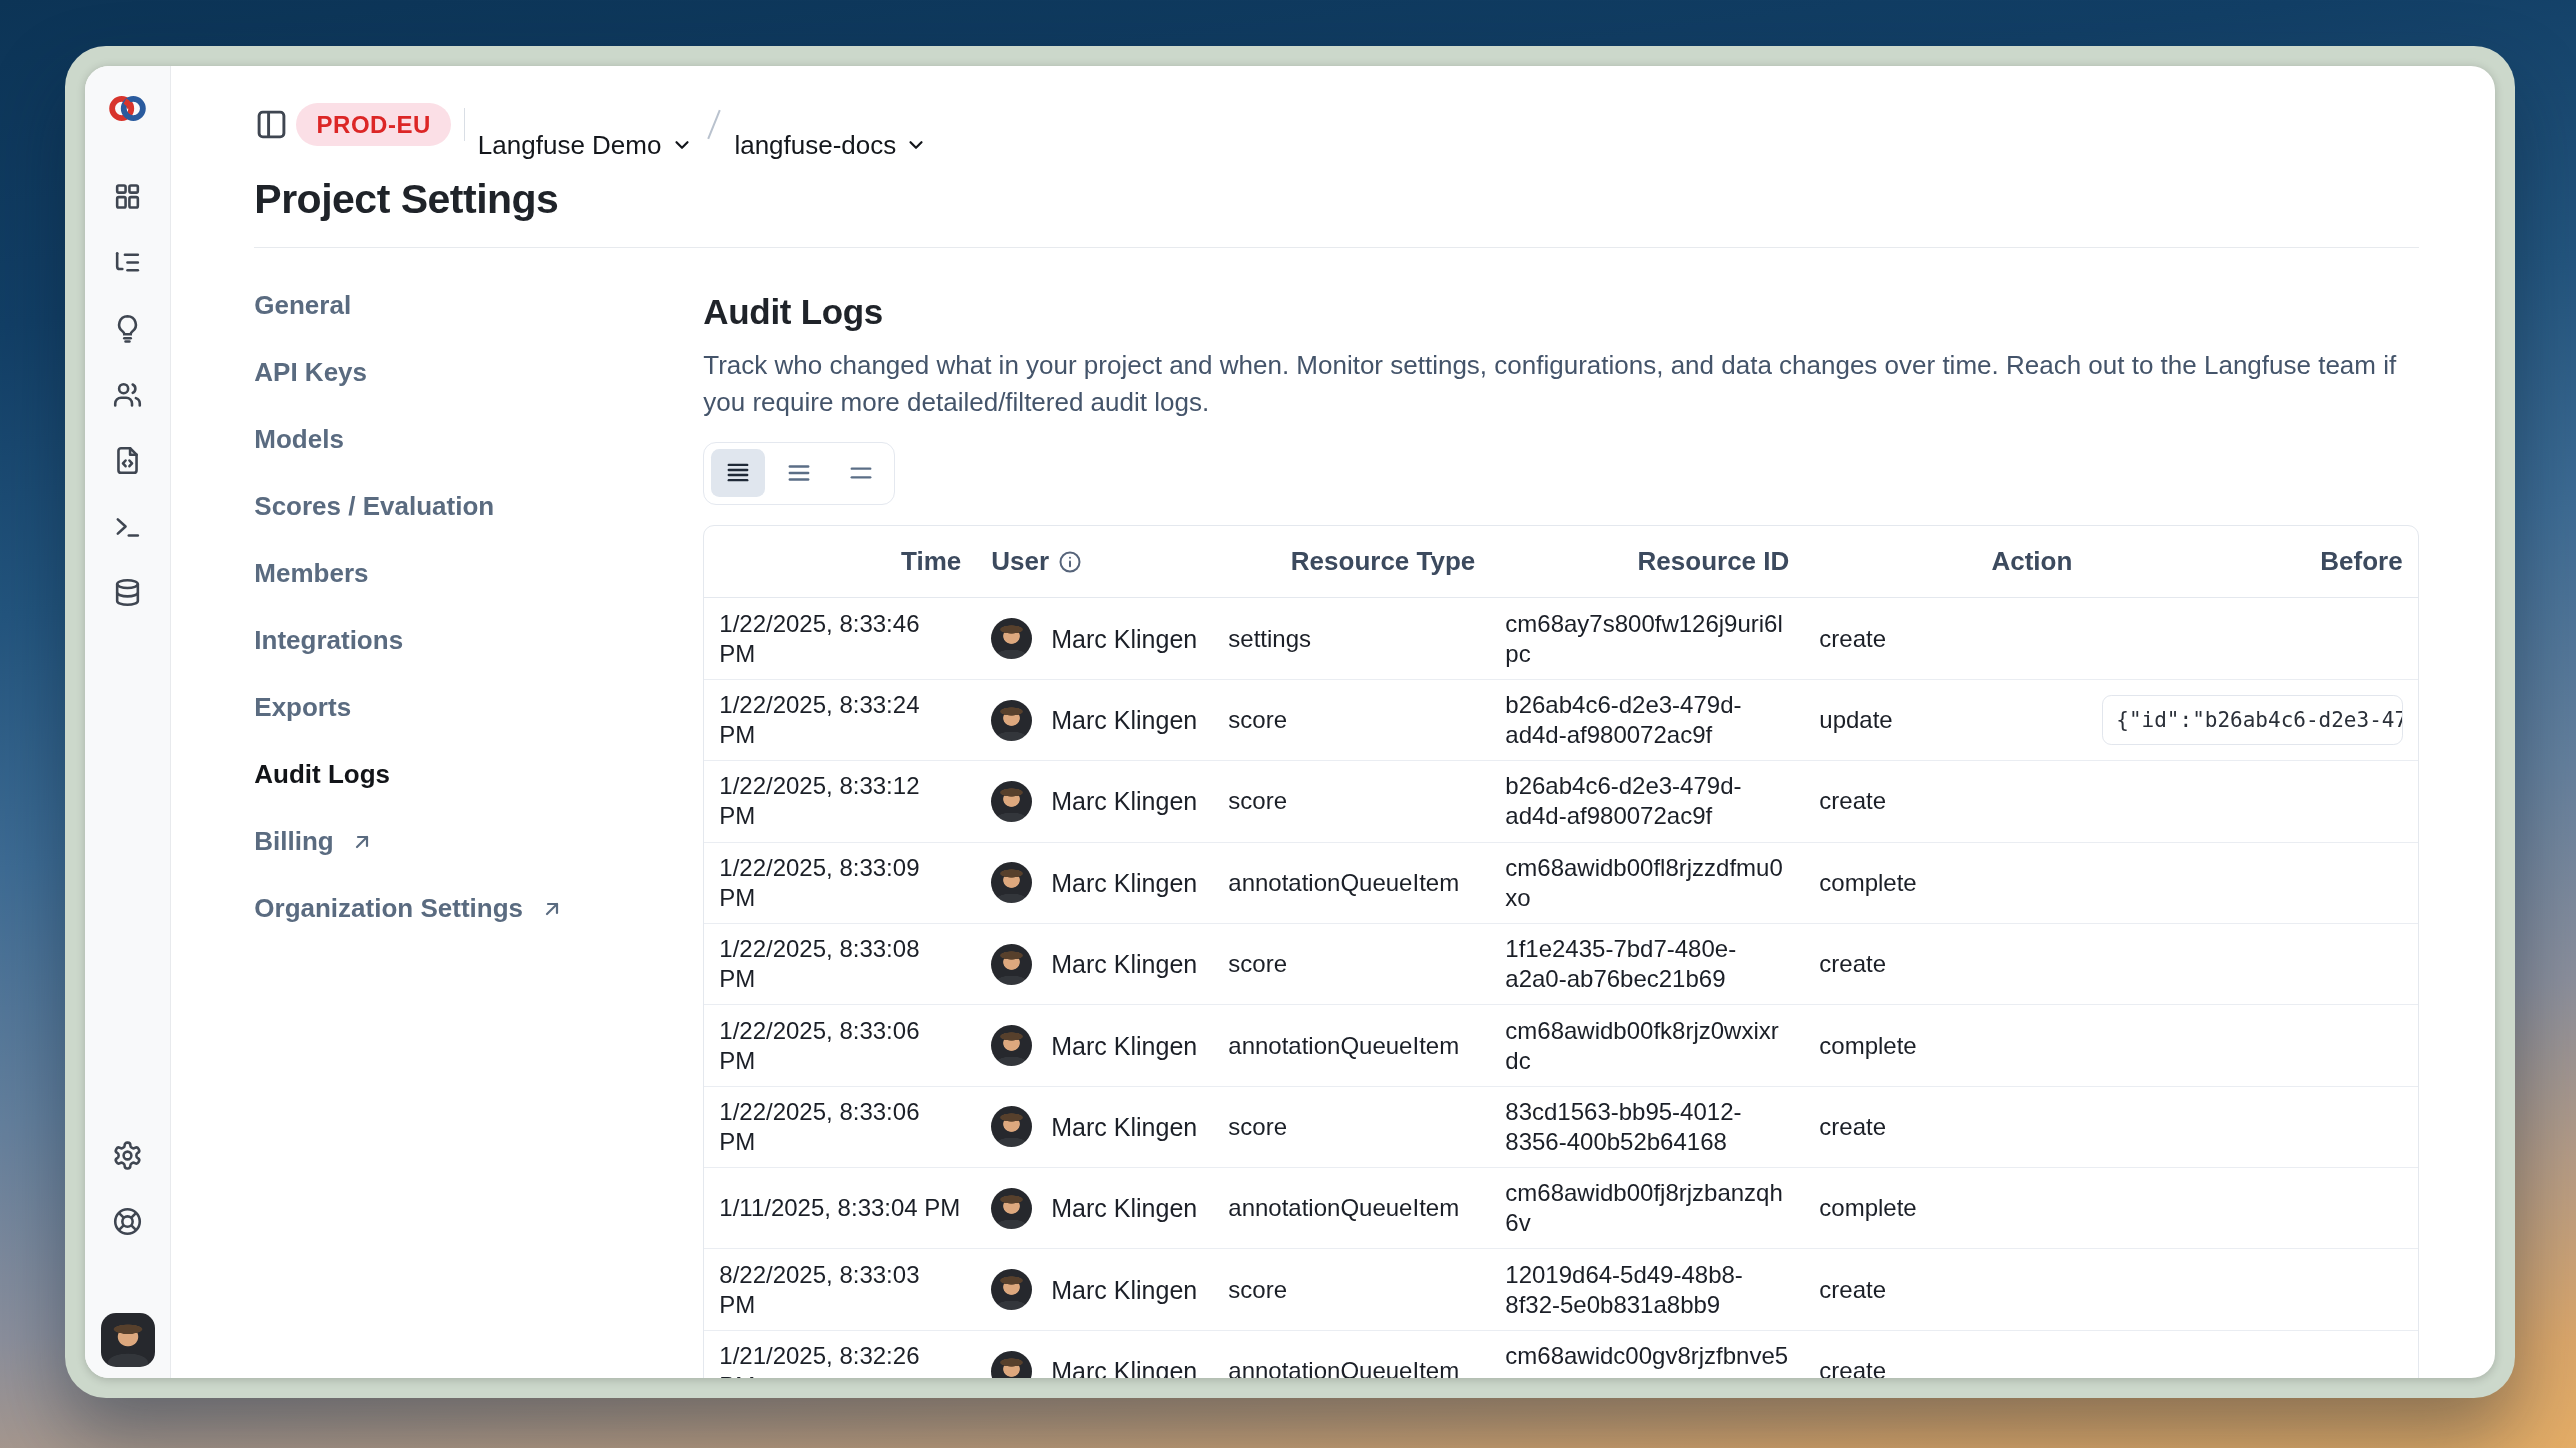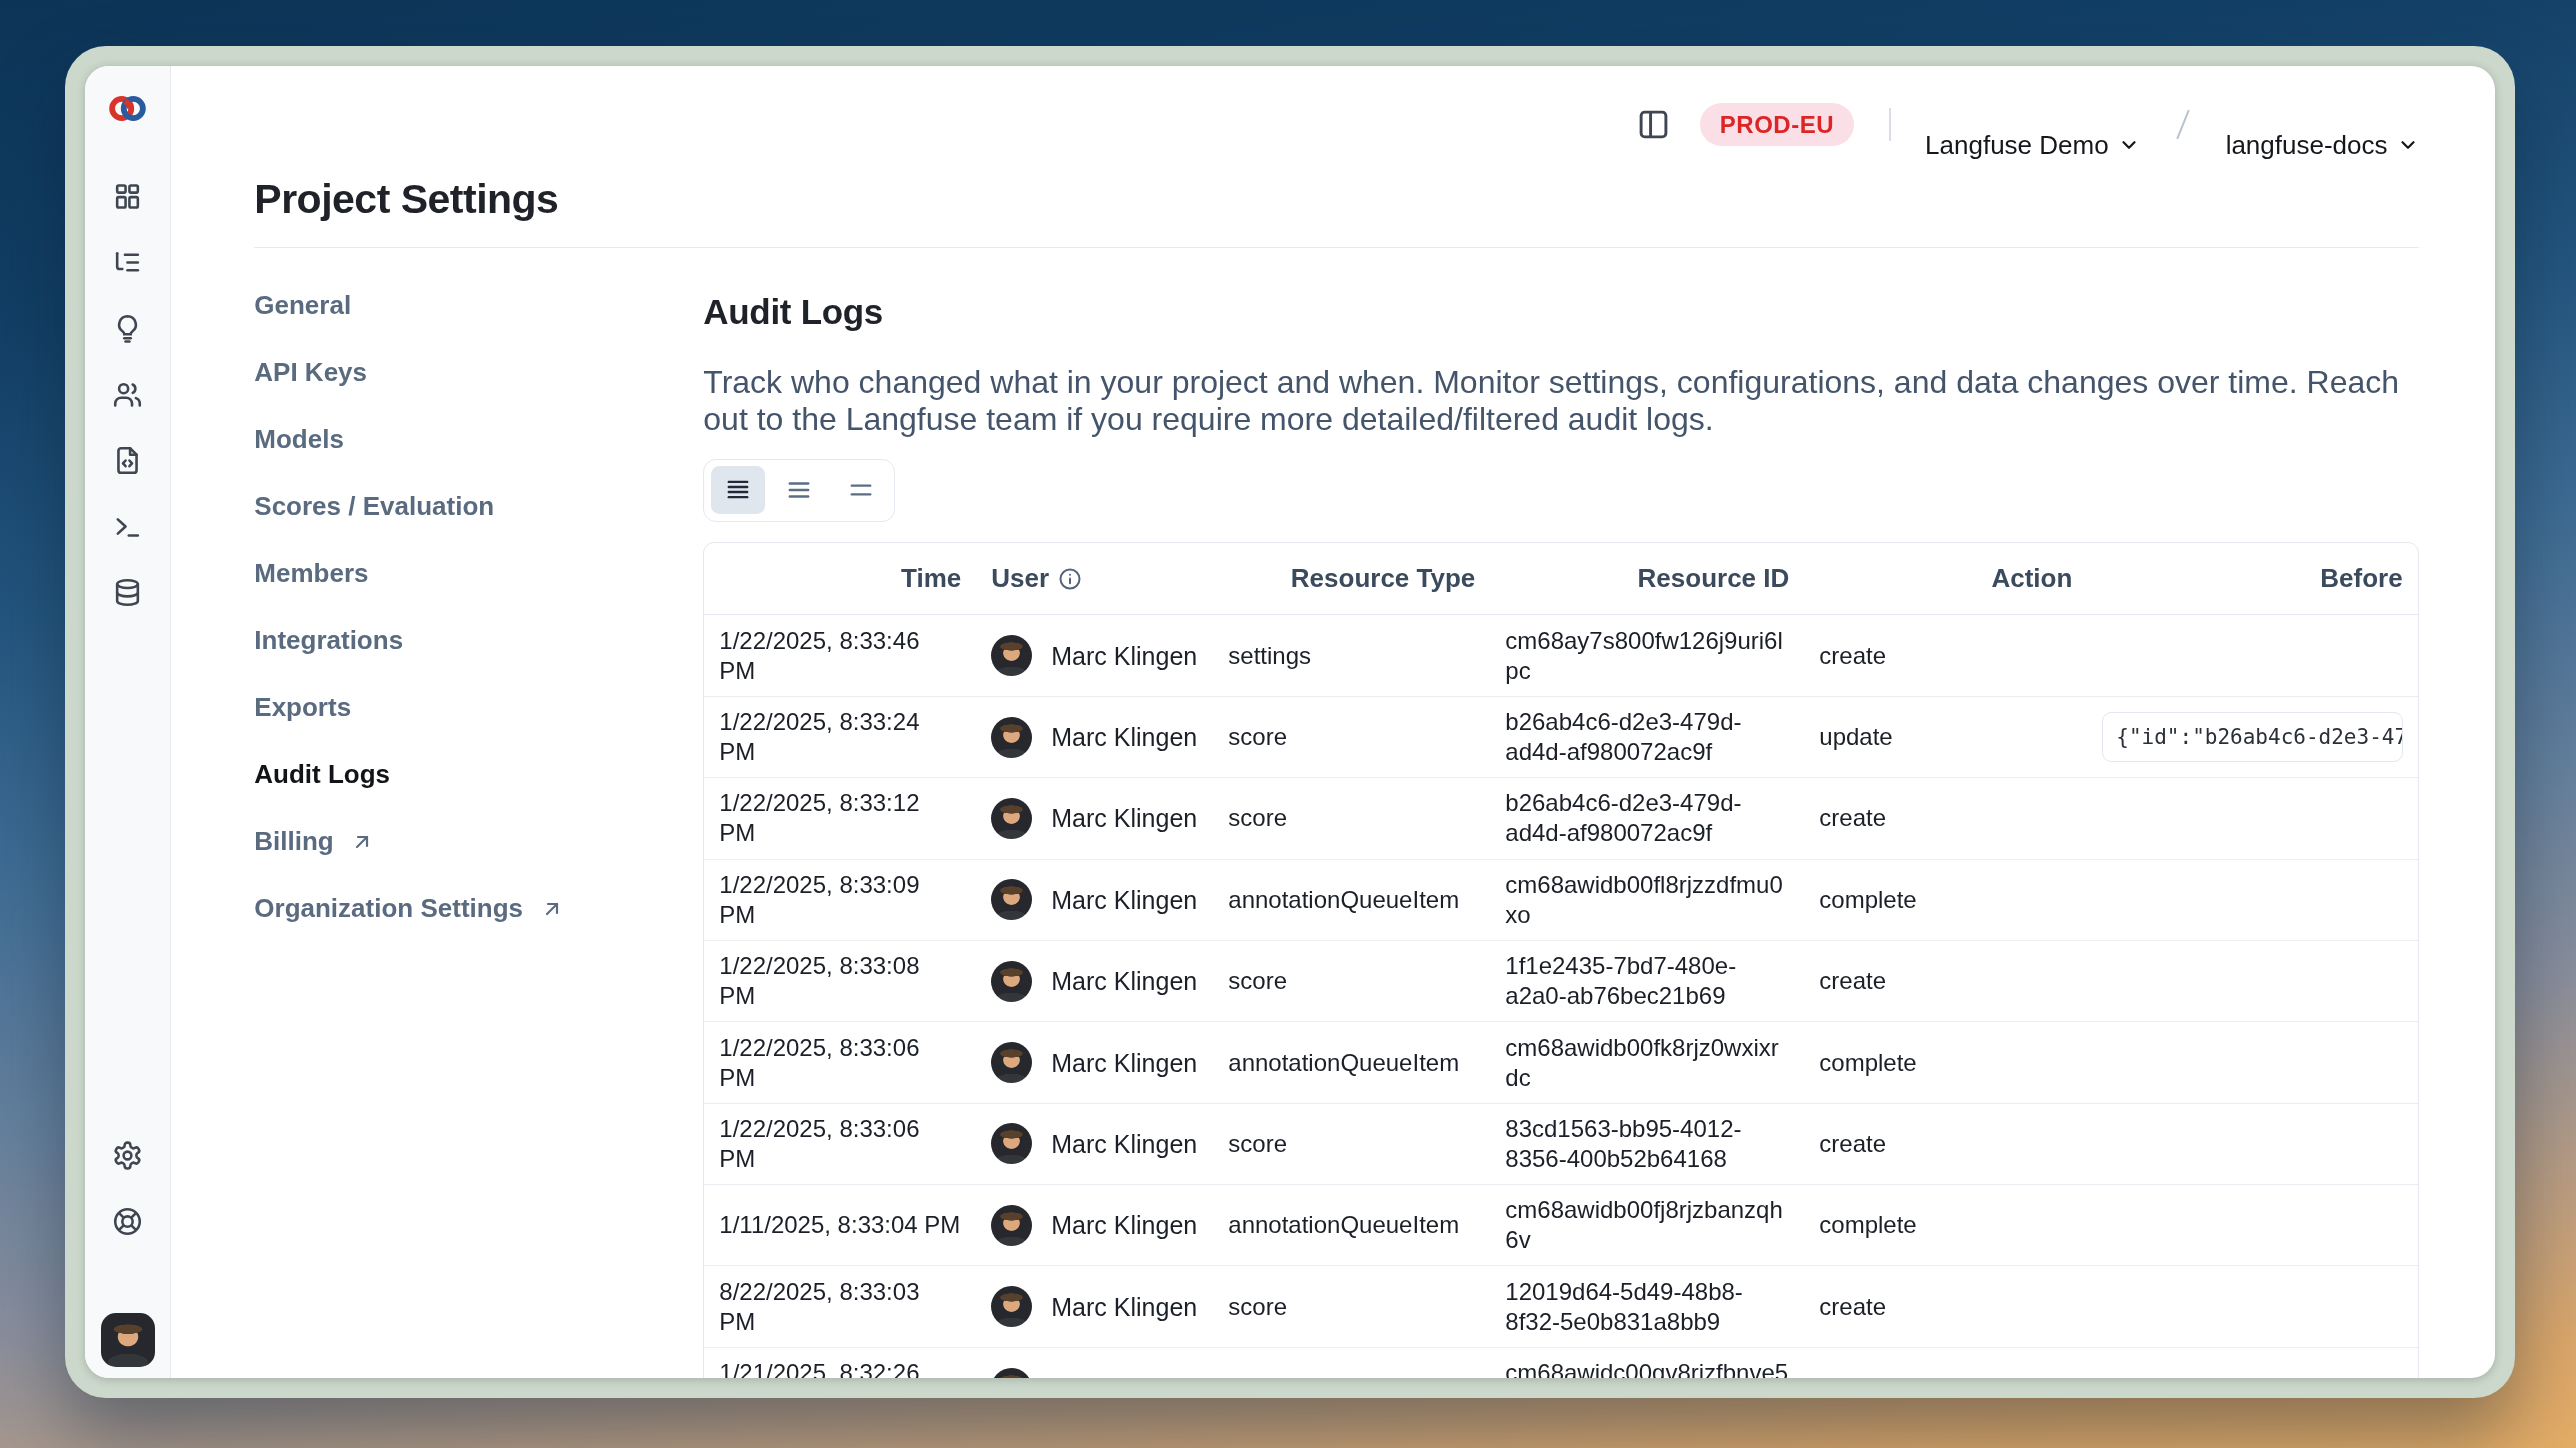--- a/index.html
+++ b/index.html
@@ -24,42 +24,42 @@
   .avatar-photo { margin-top:41px; width:54px; height:54px; border-radius:15px;
     background:
       radial-gradient(ellipse 42% 14% at 50% 30%, #57402c 0 60%, transparent 65%),
       radial-gradient(ellipse 30% 28% at 50% 44%, #dda87e 0 60%, transparent 66%),
       radial-gradient(ellipse 58% 26% at 50% 92%, #33363b 0 62%, transparent 66%),
       #26282d; }
 
   
   .content { flex:1; min-width:0; display:flex; flex-direction:column; padding:0 76px 0 83px; }
   .pagehead { padding-top:37px; flex:none; }
-  .crumb-row { display:flex; align-items:center; height:43px; gap:29px;justify-content:flex-end; }
+  .crumb-row { display:flex; align-items:center; height:43px; gap:7px; }
   .panel-icon { width:35px; height:35px; color:#3f4651; cursor:pointer; }
   .panel-icon svg { width:35px; height:35px; }
   .env-badge { background:#fbdfe6; color:#dc2626; font-size:24px; font-weight:600;
     padding:7.4px 20.3px; border-radius:924px; letter-spacing:0.5px; }
   .vdiv { width:1.8px; height:33px; background:#d9dee5; margin:0 5.5px; }
   .crumb { display:flex; align-items:center; gap:9.2px; font-size:26px; color:#14171c; cursor:pointer;margin-top:41px; }
   .crumb svg { width:22px; height:22px; color:#14171c; }
   .slash { width:1.8px; height:31px; background:#b9c2ce; transform:rotate(22deg); margin:0 13px; }
   h1 { margin-top:30px; font-size:41px; font-weight:700; color:#1f2329; letter-spacing:-0.5px; }
   .head-rule { margin-top:24px; border-bottom:1.8px solid #e7eaee; }
 
   .settings-body { display:flex; flex:1; min-height:0; }
   .settings-nav { width:449px; flex:none; padding-top:24px; list-style:none; }
   .settings-nav li { height:67px; display:flex; align-items:center; gap:16.6px;
     font-size:26px; font-weight:600; color:#5a6b80; cursor:pointer; }
   .settings-nav li.active { color:#121418; font-weight:700; }
   .settings-nav li svg { width:24px; height:24px; color:#5a6b80; }
 
   .main { flex:1; min-width:0; padding-top:44px; display:flex; flex-direction:column; }
   h2 { font-size:35px; font-weight:700; color:#1f2329; letter-spacing:-0.3px; }
-  .desc { margin-top:32px; font-size:32px; line-height:37px; color:#44546a; }
+  .desc { margin-top:15px; font-size:26px; line-height:37px; color:#44546a; }
 
   .toggle-group { margin-top:20.3px; display:inline-flex; align-self:flex-start;
     border:1.8px solid #e4e8ef; border-radius:13px; padding:6.5px; gap:7.4px; }
   .toggle-btn { width:54px; height:48px; border-radius:8.3px; border:none; background:transparent;
     display:flex; align-items:center; justify-content:center; cursor:pointer; color:#5b6e86; }
   .toggle-btn.selected { background:#e0e6ee; color:#1f2937; }
   .toggle-btn svg { width:26px; height:26px; }
 
   .table-wrap { margin-top:20.3px; border:1.8px solid #e4e8ee; border-radius:11px; }
   table { width:100%; border-collapse:collapse; table-layout:fixed; }

